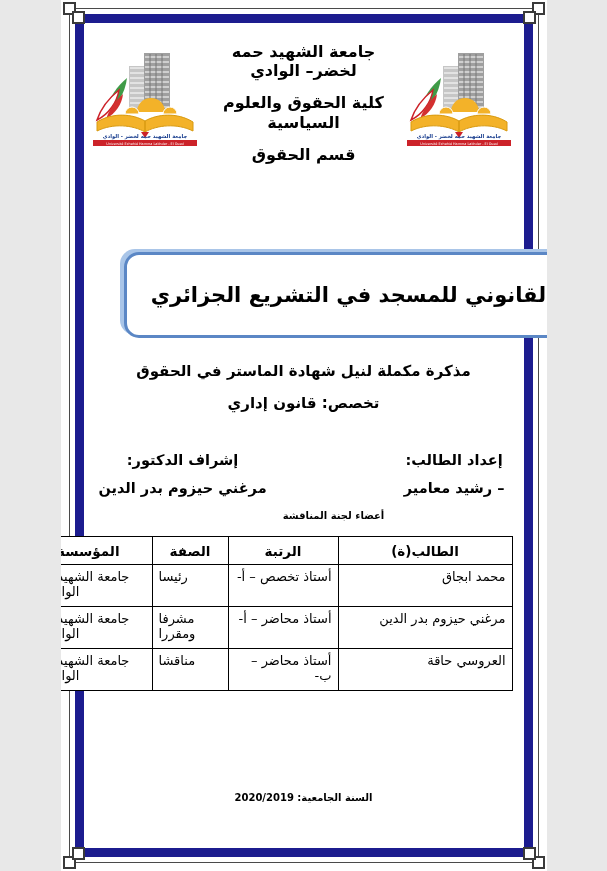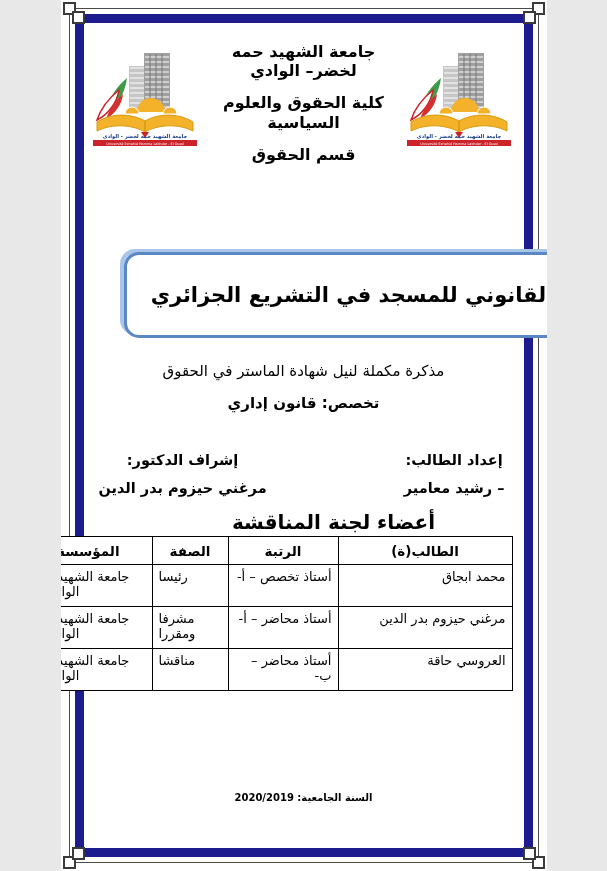--- a/index.html
+++ b/index.html
@@ -68,40 +68,40 @@
     display: flex; align-items: center; justify-content: center; margin-left: 30px;
   }
   .title-box .title-text {
     font-size: 21px; font-weight: bold; color: #000; text-align: center;
     padding: 0 14px;
   }
 
   
   .thesis-type {
     position: absolute; top: 362px; left: 0; right: 0;
-    text-align: center; font-weight: normal; font-size: 15px;
+    text-align: center; font-weight: bold; font-size: 15px;
   }
   .thesis-spec {
     position: absolute; top: 394px; left: 0; right: 0;
     text-align: center; font-weight: bold; font-size: 15px;
   }
 
   
   .prep-row {
     position: absolute; top: 452px; left: 38px; right: 42px;
     display: flex; justify-content: space-between;
     font-weight: bold; font-size: 14.5px;
   }
   .prep-block { text-align: center; }
   .prep-block .name { margin-top: 12px; }
 
   
   .committee-heading {
     position: absolute; top: 510px; left: 100px; right: 40px;
-    text-align: center; font-weight: bold; font-size: 20px;
+    text-align: center; font-weight: bold; font-size: 10px;
   }
   table.committee {
     position: absolute; top: 536px; right: 34px;
     width: 539px;
     border-collapse: collapse;
     table-layout: fixed;
     font-size: 13px;
     background: #fff;
   }
   table.committee th, table.committee td {

